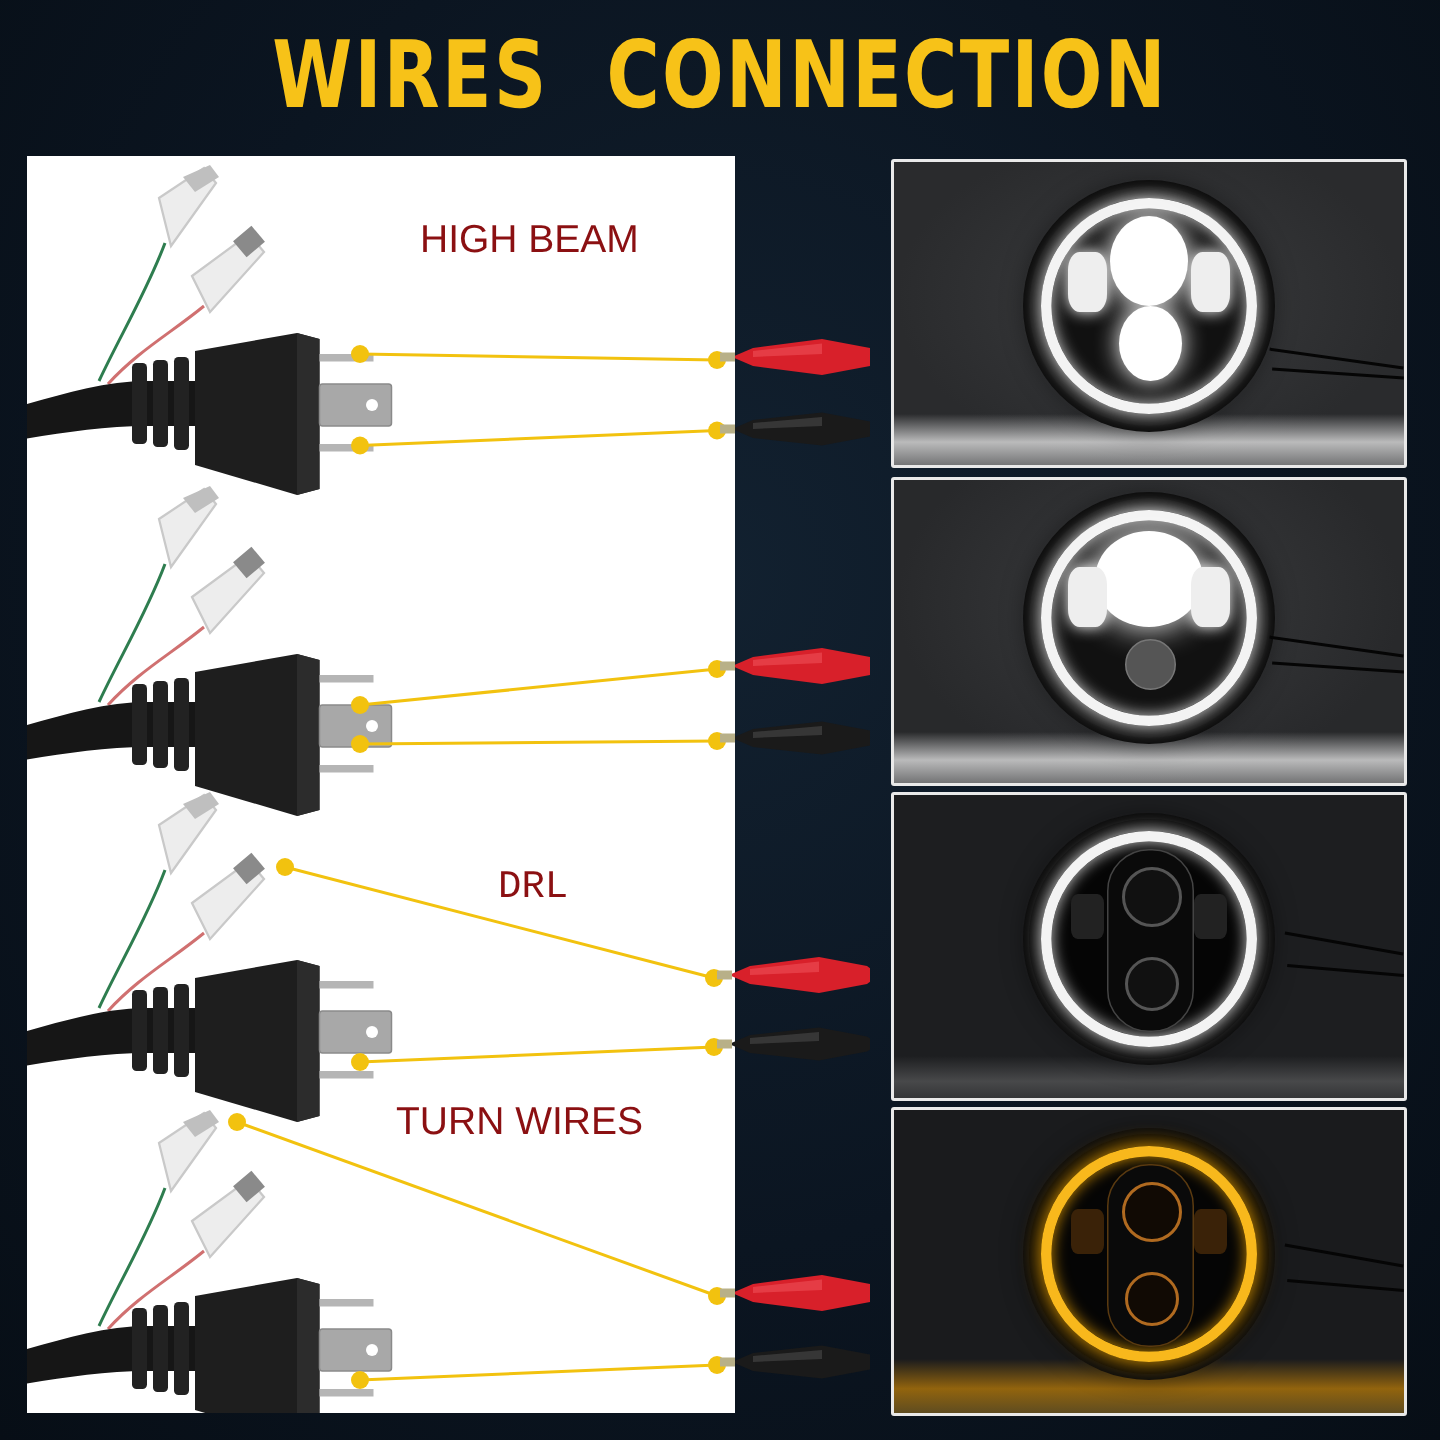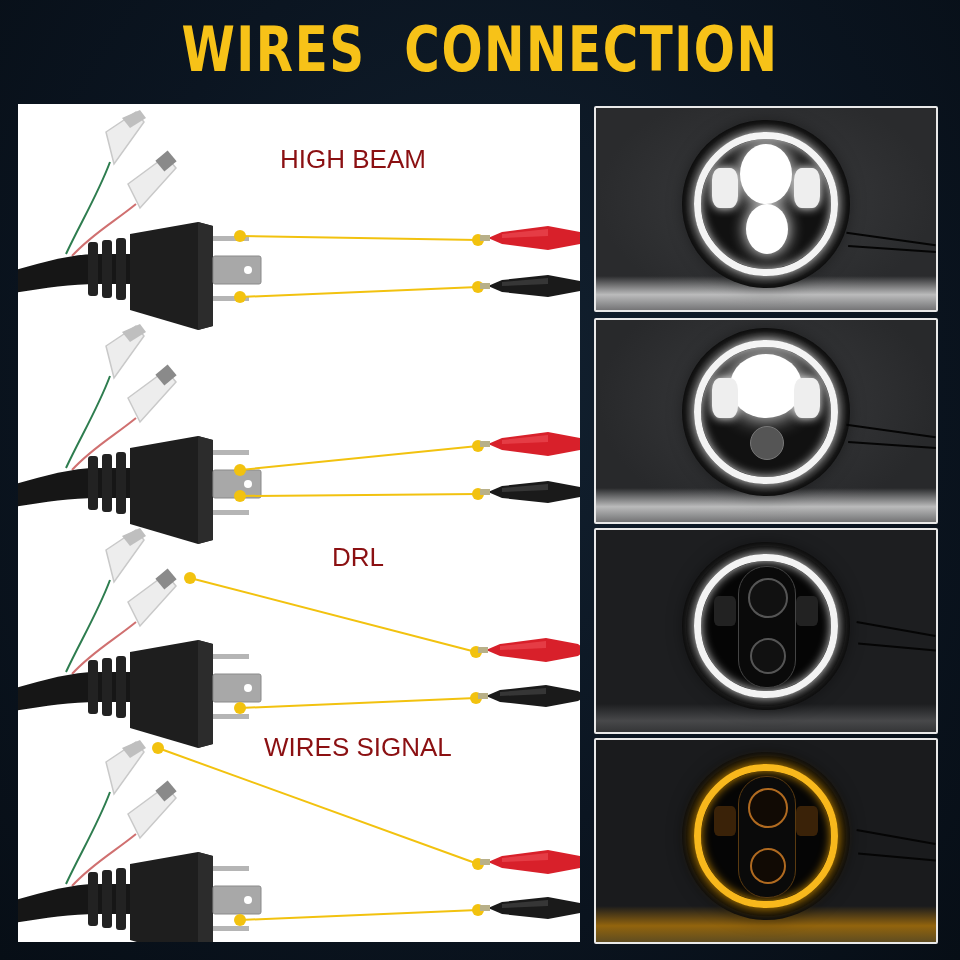--- a/index.html
+++ b/index.html
@@ -11,21 +11,21 @@
   }
   .title {
     position:absolute; left:0; top:8px; width:960px; height:84px;
     text-align:center; color:#f7c218;
     font-family: "DejaVu Sans", sans-serif; font-weight:bold;
     font-size:62px; line-height:84px; letter-spacing:2px;
     transform: scaleX(0.78); transform-origin:center;
     word-spacing:26px;
   }
   .left-panel {
-    position:absolute; left:18px; top:104px; width:562px; height:838px;
+    position:absolute; left:18px; top:104px; width:472px; height:838px;
     background:#ffffff;
   }
   .left-panel svg { position:absolute; left:0; top:0; }
   .row-label {
     position:absolute; color:#8b1012; font-size:26px;
     font-family:"Liberation Sans", sans-serif; white-space:nowrap;
   }
   .right-col { position:absolute; left:594px; top:104px; width:342px; }
   .photo {
     position:absolute; left:0; width:340px; height:202px;
@@ -142,22 +142,22 @@
       <circle cx="140" cy="14" r="6" fill="#f2c20f"></circle>
       <circle cx="222" cy="186" r="6" fill="#f2c20f"></circle>
       <circle cx="460" cy="130" r="6" fill="#f2c20f"></circle>
       <circle cx="460" cy="176" r="6" fill="#f2c20f"></circle>
       <use href="#clip-red" x="470" y="128"></use>
       <use href="#clip-black" x="470" y="174"></use>
     </g>
   </svg>
 
   <div class="row-label" style="left:262px; top:40px;">HIGH BEAM</div>
-  <div class="row-label" style="left:314px; top:438px;">DRL</div>
-  <div class="row-label" style="left:246px; top:628px;">WIRES SIGNAL</div>
+  <div class="row-label" style="left:314px; top:472px;font-family:Liberation Mono, monospace;">DRL</div>
+  <div class="row-label" style="left:246px; top:628px;">TURN WIRES</div>
 </div>
 
 <div class="right-col">
 
   <div class="photo" style="top:2px; background:radial-gradient(ellipse at 50% 45%, #3a3b3d 0%, #2a2b2d 70%);">
     <div class="floor"></div>
     <div class="lamp">
       <div class="ring"></div>
       <div class="lens" style="left:54px; top:20px; width:52px; height:60px; background:#fff; box-shadow:0 0 18px #fff;"></div>
       <div class="lens" style="left:60px; top:80px; width:42px; height:50px; background:#fff; box-shadow:0 0 16px #fff;"></div>

